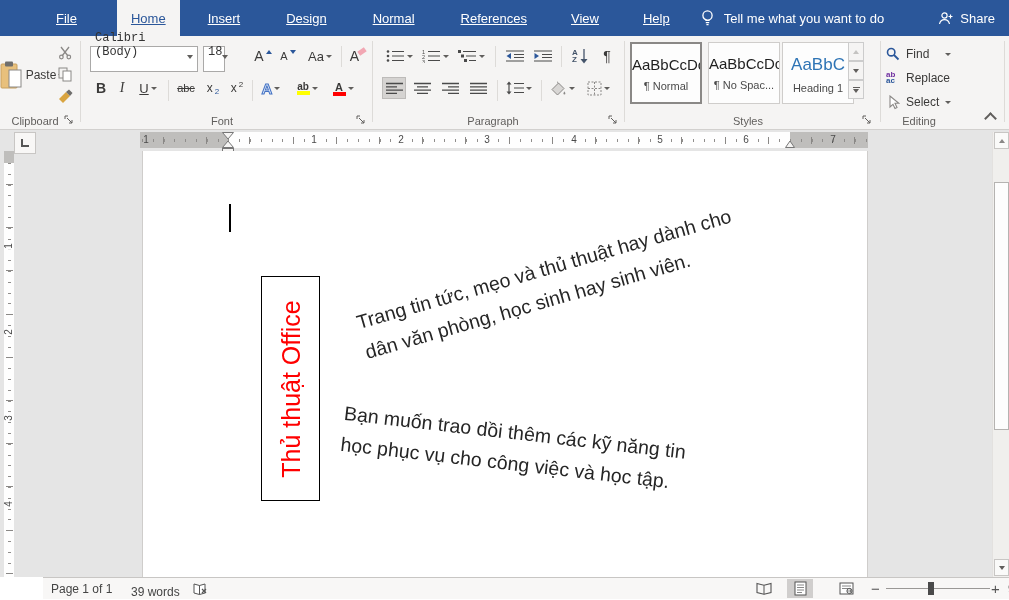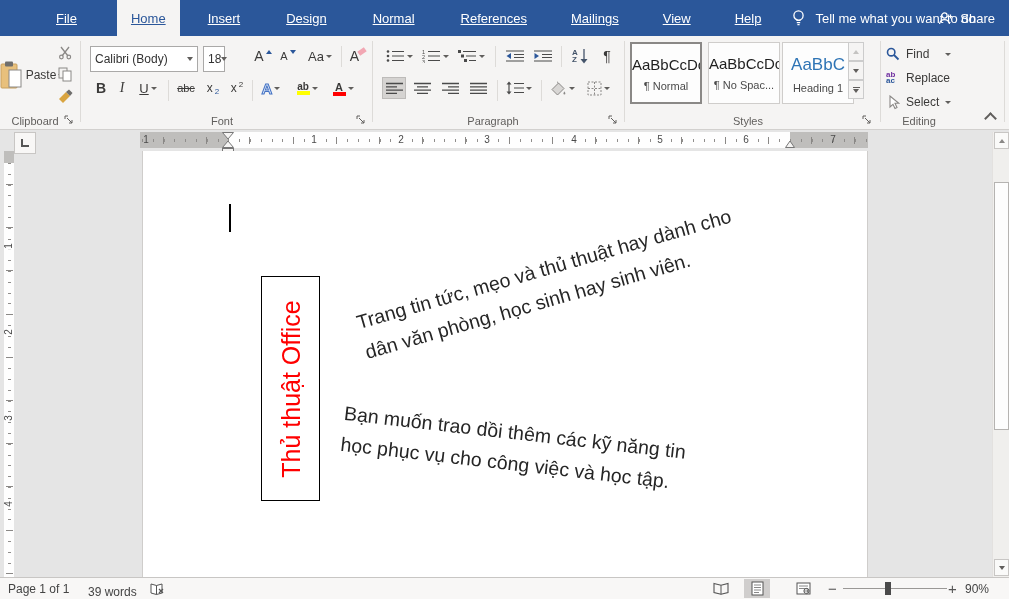--- a/index.html
+++ b/index.html
@@ -16,21 +16,21 @@
   .tab.active { background:#f5f4f3; color:#2b579a; }
   .tellme { display:flex; align-items:center; gap:9px; margin-left:16px; }
   .share { position:absolute; right:14px; top:0; bottom:0; display:flex; align-items:center; gap:6px; }
   
   .ribbon { position:relative; height:94px; background:#f5f4f3; border-bottom:1px solid #d2d0ce; font-size:12px; }
   .rdiv { position:absolute; top:5px; bottom:7px; width:1px; background:#dddbd8; }
   .rlabel { position:absolute; bottom:2px; font-size:11px; color:#605e5c; text-align:center; }
   .launcher { position:absolute; bottom:4px; width:10px; height:10px; }
   .rbtn { position:absolute; display:flex; align-items:center; justify-content:center; gap:2px; color:#3b3a39; }
   .rbtn.sel { background:#d5d3d1; border:1px solid #bdbbb9; }
-  .combo { position:absolute; height:22px; background:#fff; border:1px solid #aaa9a8; display:flex; align-items:center; padding:12px 4px; font-size:12px; color:#333; }
+  .combo { position:absolute; height:22px; background:#fff; border:1px solid #aaa9a8; display:flex; align-items:flex-end; padding:12px 4px; font-size:12px; color:#333;font-family:Liberation Mono, monospace; }
   .combo .cr { margin-left:auto; }
   .cr { width:0; height:0; border-left:3.5px solid transparent; border-right:3.5px solid transparent; border-top:4px solid #605e5c; display:inline-block; }
   .cr.sm { border-left-width:3px; border-right-width:3px; border-top-width:3.5px; }
   .scard { position:absolute; top:6px; width:72px; height:62px; background:#fdfdfd; border:1px solid #cfcdcb; text-align:center; }
   .scard.sel { border:2px solid #8a8886; }
   .scard .prev { margin-top:12px; font-size:15px; color:#1f1f1f; white-space:nowrap; overflow:hidden; }
   .scard .nm  { margin-top:7px; font-size:11px; color:#4a4a4a; white-space:nowrap; overflow:hidden; }
   .sgbtn { position:absolute; left:848px; width:16px; height:19px; background:#f5f4f3; border:1px solid #ccc; display:flex; align-items:center; justify-content:center; }
   .tri-up { width:0;height:0;border-left:3.5px solid transparent;border-right:3.5px solid transparent;border-bottom:4px solid #8a8886; }
   .tri-dn { width:0;height:0;border-left:3.5px solid transparent;border-right:3.5px solid transparent;border-top:4px solid #605e5c; }
@@ -64,21 +64,21 @@
   .page { position:absolute; left:142px; top:21px; width:726px; bottom:0; background:#fff; border-left:1px solid #cfcdcb; border-right:1px solid #cfcdcb; }
   .caret-line { position:absolute; width:1.5px; background:#000; }
   .vtextbox { position:absolute; border:1px solid #000; background:#fff; }
   .vtextbox span { position:absolute; left:50%; top:50%; transform:translate(-50%,-50%) rotate(-90deg); white-space:nowrap; font-size:25px; }
   .rotpara { position:absolute; transform-origin:0 0; font-size:19.5px; line-height:31px; color:#262626; white-space:nowrap; }
   
   .vscroll { position:absolute; right:0; top:2px; width:17px; bottom:0; background:#f0efed; border-left:1px solid #e3e1df; }
   .sbtn { position:absolute; left:1px; width:15px; height:17px; background:#fafaf9; border:1px solid #c8c6c4; display:flex; align-items:center; justify-content:center; }
   .sthumb { position:absolute; left:1px; width:15px; background:#fdfdfd; border:1px solid #b5b3b1; }
   
-  .statusbar { position:relative; height:22px; background:#f8f7f6; border-top:1px solid #c8c6c4; font-size:12px; color:#444; }
+  .statusbar { position:relative; height:22px; background:#f8f7f6; border-top:1px solid #c8c6c4; font-size:12px; color:#444;margin-left:43px; }
   .sitem { position:absolute; top:0; height:21px; display:flex; align-items:center; }
   .viewbtn { position:absolute; top:1px; height:19px; width:26px; display:flex; align-items:center; justify-content:center; }
   .viewbtn.active { background:#d0cecd; }
   .ztrack { position:absolute; top:10px; left:843px; width:104px; height:1px; background:#9a9896; }
   .zhandle { position:absolute; top:-6px; width:6px; height:13px; background:#4a4a4a; }
   
   .glyphB { font-weight:bold; font-size:14px; }
   .glyphI { font-family:"Liberation Serif", serif; font-style:italic; font-size:14px; }
   .glyphU { font-size:13px; text-decoration:underline; }
   .strike { font-size:11px; text-decoration:line-through; }
@@ -102,23 +102,20 @@
   <div class="tab" style="margin-left:18px">
       <span>Design</span>
     </div>
   <div class="tab" style="margin-left:18px">
       <span>Normal</span>
     </div>
   <div class="tab" style="margin-left:18px">
       <span>References</span>
     </div>
   <div class="tab" style="margin-left:16px">
-      <span>Mailings</span>
-    </div>
-  <div class="tab" style="margin-left:16px">
       <span>View</span>
     </div>
   <div class="tab" style="margin-left:16px">
       <span>Help</span>
     </div>
   <div class="tellme">
     <span>
       <svg width="15" height="18" viewBox="0 0 15 18">
           <circle cx="7.5" cy="6.5" r="4.6" fill="none" stroke="#fff" stroke-width="1.3"></circle>
           <path d="M5.5 11.5h4M5.8 13.6h3.4M6.4 15.6h2.2" stroke="#fff" stroke-width="1.2" fill="none"></path>

